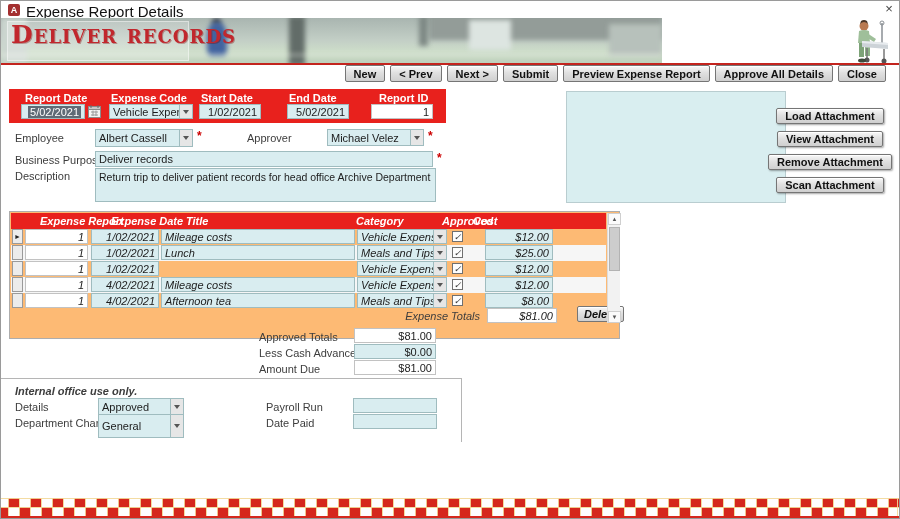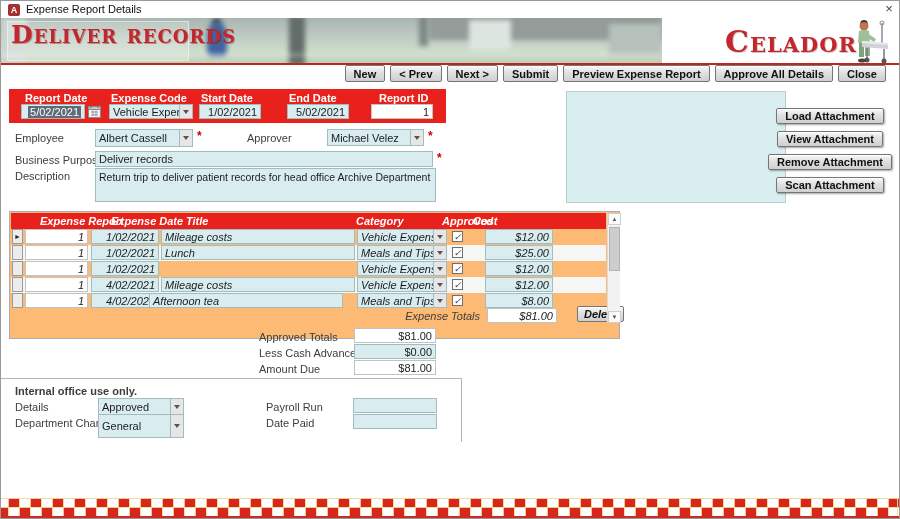--- a/index.html
+++ b/index.html
@@ -34,21 +34,21 @@
     font-family:"Liberation Sans",sans-serif; font-size:11px; font-weight:bold; color:#111;
     display:inline-flex; align-items:center; justify-content:center;
     height:17px; padding:0 8px; box-shadow:inset 0 1px 0 #fff; white-space:nowrap;
   }
   .att-btn { position:relative; height:16px; box-shadow:1px 1px 2px rgba(0,0,0,.35), inset 0 1px 0 #fff; }
   .selval { background:#5f6b76; color:#fff; padding:0 2px; }
   
   #titlebar { position:absolute; left:0; top:0; width:100%; height:17px; background:#fff; }
   #appicon { position:absolute; left:7px; top:3px; width:12px; height:12px; background:#a32f2f;
     border-radius:2px; color:#fff; font-size:9px; font-weight:bold; text-align:center; line-height:12px; }
-  #wintitle { position:absolute; left:25px; top:2px; font-size:11px; color:#111; }
+  #wintitle { position:absolute; left:25px; top:2px; font-size:15px; color:#111; }
   #closebtn { position:absolute; left:878px; top:0; width:20px; height:16px; text-align:center;
     font-size:13px; color:#444; line-height:16px; }
   
   #banner { position:absolute; left:0; top:17px; width:900px; height:45px; background:#fff; overflow:hidden; }
   #photo { position:absolute; left:0; top:0; width:661px; height:45px; overflow:hidden;
     background:linear-gradient(180deg,#a9b5b0 0%,#c3cfc6 50%,#ccdcc9 72%,#bed1bc 100%); }
   #photo .blur { position:absolute; filter:blur(2.5px); }
   .ph-counter { left:428px; top:-4px; width:233px; height:26px; background:#939c98; }
   .ph-counter2 { left:608px; top:6px; width:53px; height:32px; background:#b7c1bb; }
   .ph-pillar1 { left:288px; top:-2px; width:16px; height:50px; background:#626c68; }
@@ -118,21 +118,20 @@
       <div class="blur ph-counter2"></div>
       <div class="blur ph-door"></div>
       <div class="blur ph-pillar1"></div>
       <div class="blur ph-pillar2"></div>
       <div class="blur ph-head"></div>
       <div class="blur ph-person"></div>
       <div class="blur ph-floorline"></div>
       <div class="ph-sheen"></div>
       <div id="deliver" class="fancy">Deliver records</div>
     </div>
-    <div id="celador" class="fancy">Celador</div>
     <svg class="abs" style="left:848px; top:1px;" width="42" height="44" viewBox="0 0 42 44">
       <line x1="33" y1="4" x2="33" y2="24" stroke="#8a8f94" stroke-width="1.5"></line>
       <circle cx="33" cy="4" r="2" fill="none" stroke="#8a8f94" stroke-width="1"></circle>
       <circle cx="15" cy="7" r="4.5" fill="#b97a52"></circle>
       <path d="M11 5 q4 -4 8 0 l-1 -3 q-3 -2 -6 0 z" fill="#4a3526"></path>
       <path d="M10 12 q5 -2 10 0 l1 12 -12 0 z" fill="#9fbf9a"></path>
       <path d="M18 14 l9 6 -2 3 -8 -5 z" fill="#9fbf9a"></path>
       <rect x="10" y="24" width="5" height="14" fill="#7da378"></rect>
       <rect x="16" y="24" width="5" height="13" fill="#8db288"></rect>
       <path d="M13 22 l26 2 0 6 -26 -2 z" fill="#cdd3d8"></path>
@@ -299,21 +298,21 @@
           </span>
       </div>
       <div class="ckb" style="left:441px; top:2px;">✓</div>
       <div class="field right gcell" style="left:474px; width:68px;">$12.00</div>
     </div>
 
     <div class="grow" style="top:81px;">
       <div class="gsel"></div>
       <div class="field white right gcell" style="left:14px; width:63px;">1</div>
       <div class="field right gcell" style="left:80px; width:68px;">4/02/2021</div>
-      <div class="field gcell" style="left:138px; width:194px;">Afternoon tea</div>
+      <div class="field gcell" style="left:150px; width:194px;">Afternoon tea</div>
       <div class="field combo gcell" style="left:346px; width:90px;">
         <span>Meals and Tips</span>
         <span class="combo-arrow">
             <span class="chev"></span>
           </span>
       </div>
       <div class="ckb" style="left:441px; top:2px;">✓</div>
       <div class="field right gcell" style="left:474px; width:68px;">$8.00</div>
     </div>
 
@@ -337,21 +336,21 @@
   <div class="lbl" style="left:258px; top:346px;">Less Cash Advance</div>
   <div class="field right" style="left:353px; top:343px; width:82px; height:15px;">
     <span>$0.00</span>
   </div>
   <div class="lbl" style="left:258px; top:362px;">Amount Due</div>
   <div class="field white right" style="left:353px; top:359px; width:82px; height:15px;">
     <span>$81.00</span>
   </div>
 
   <div id="internal-divider"></div>
-  <div class="lbl" style="left:14px; top:384px; font-weight:bold; ">Internal office use only.</div>
+  <div class="lbl" style="left:14px; top:384px; font-weight:bold; font-style:italic;">Internal office use only.</div>
 
   <div class="lbl" style="left:14px; top:400px;">Details</div>
   <div class="field combo" style="left:97px; top:397px; width:86px; height:17px;">
     <span>Approved</span>
     <span class="combo-arrow">
         <span class="chev"></span>
       </span>
   </div>
 
   <div class="lbl" style="left:14px; top:416px;">Department Charged</div>

